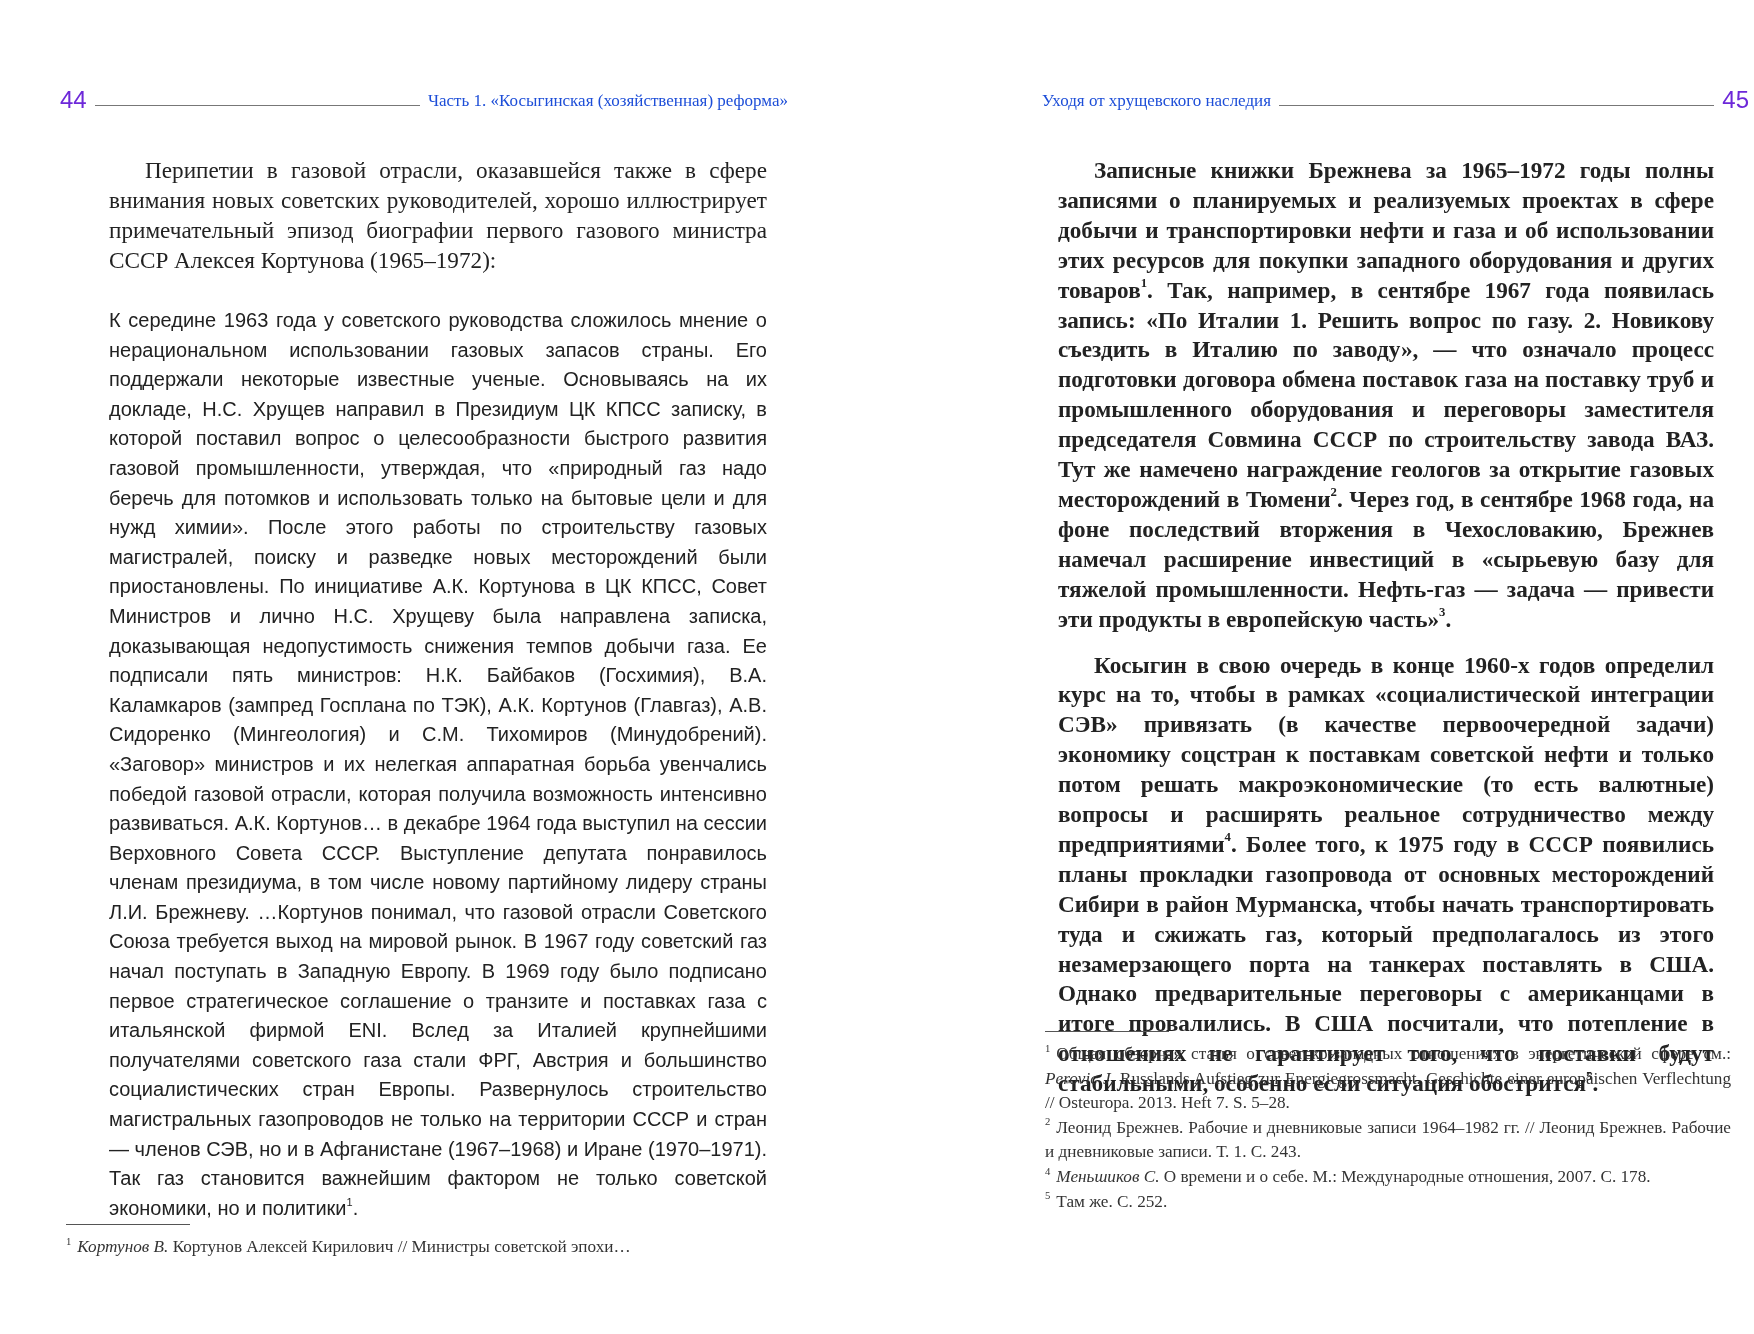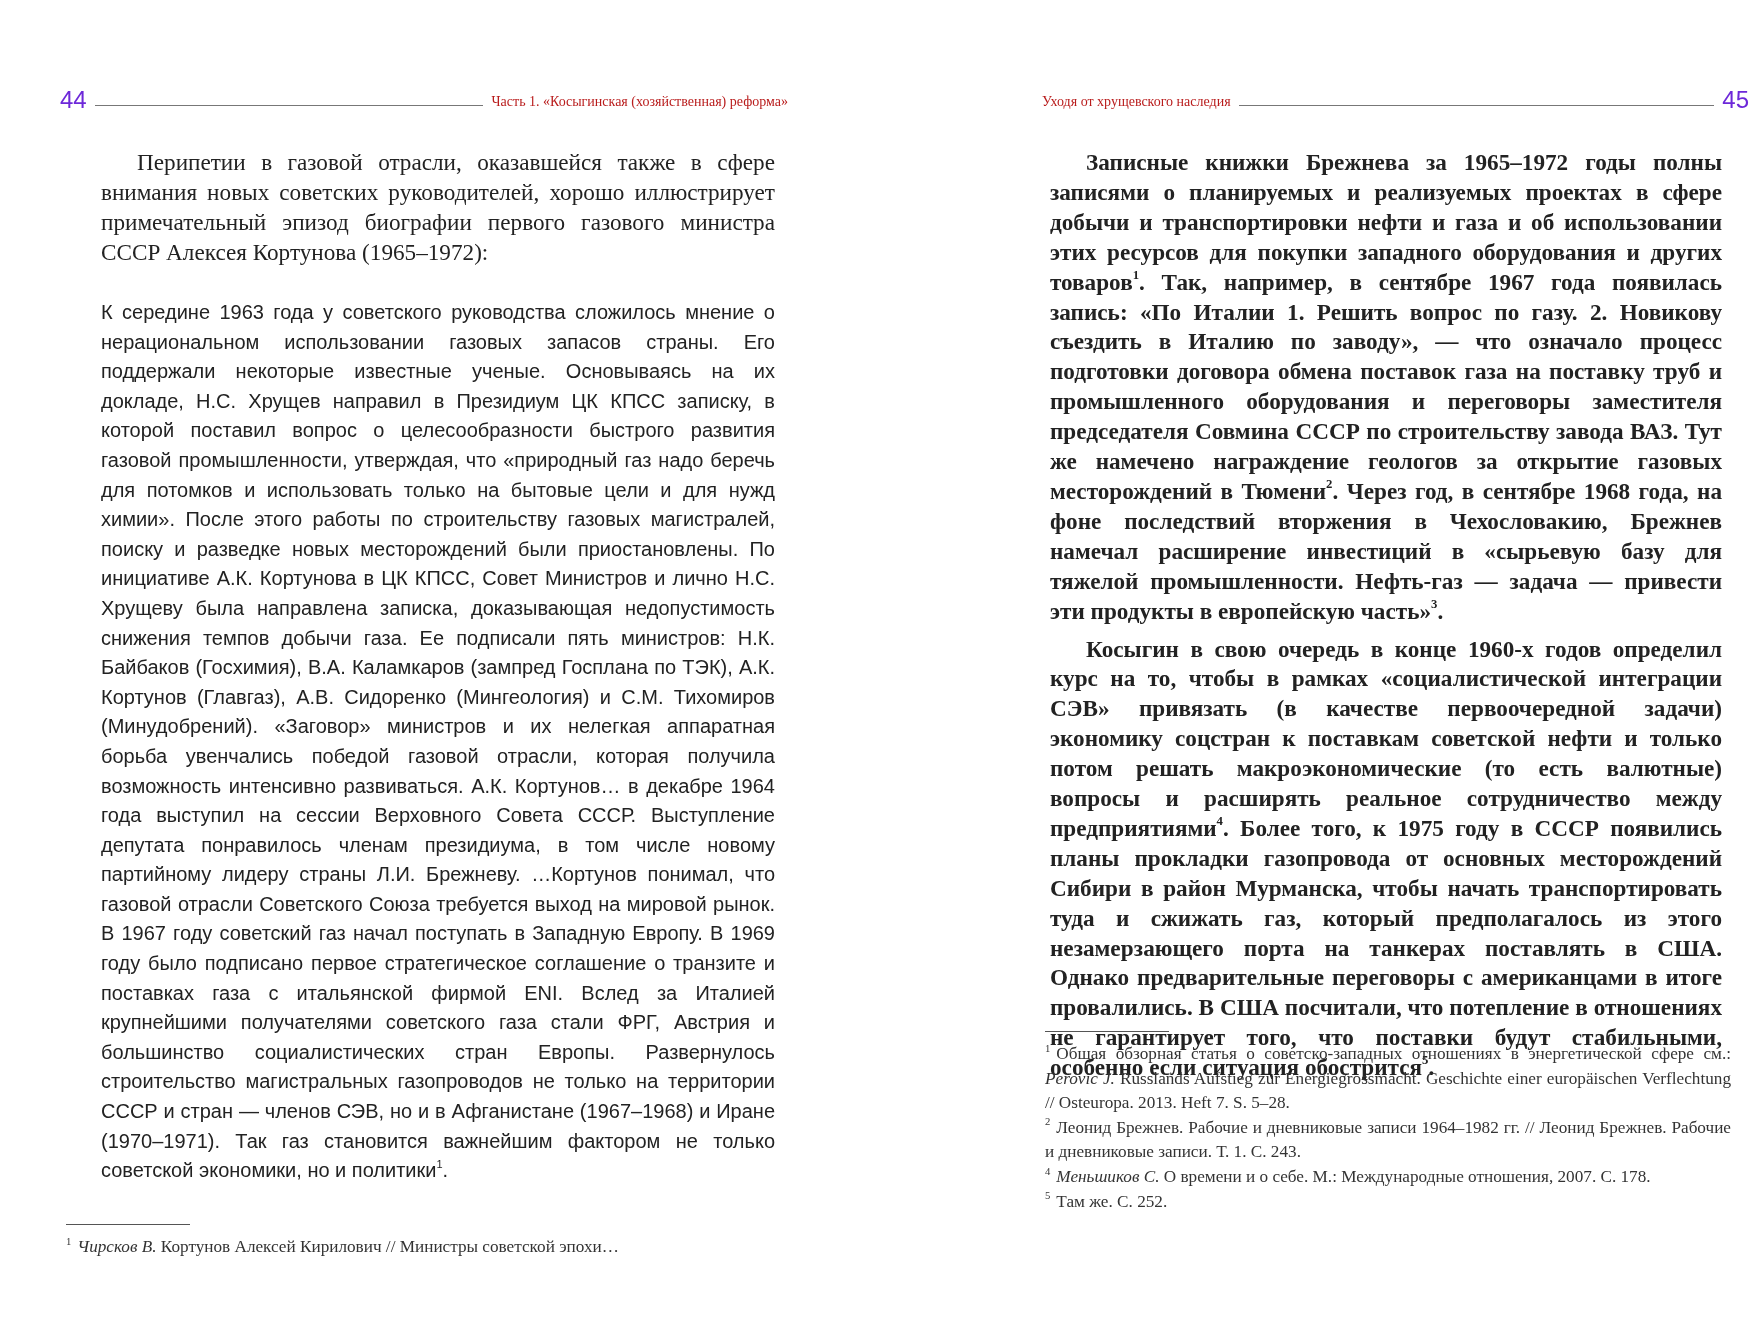--- a/index.html
+++ b/index.html
@@ -8,28 +8,28 @@
     font-family: "DejaVu Serif", "Liberation Serif", serif; color: #222;
   }
   .page { position: absolute; top: 0; height: 1334px; }
   .page-left { left: 0; width: 877px; }
   .page-right { left: 919px; width: 877px; }
 
   .running-head { position: absolute; top: 84px; height: 28px; display: flex; align-items: flex-end; }
   .page-left .running-head { left: 60px; width: 728px; }
   .page-right .running-head { left: 127px; width: 830px; }
   .folio { font-family: Liberation Sans, sans-serif; font-size: 24px; color: #6d28d9; line-height: 1; }
-  .rh-title { font-family: "Liberation Serif", serif; font-size: 14px; color: #b91c1c; white-space: nowrap; line-height: 1; padding-bottom: 3px; }
+  .rh-title { font-family: "Liberation Serif", serif; font-size: 17px; color: #1d4ed8; white-space: nowrap; line-height: 1; padding-bottom: 3px; }
   .rh-rule { flex: 1; border-bottom: 1.3px solid #777; margin: 0 8px 6px 8px; }
 
   .body-block { position: absolute; }
   .page-left .body-block { left: 93px; width: 690px; }
   .page-right .body-block { left: 123px; width: 688px; }
 
-  p { margin: 8px; text-align: justify; text-align-last: left; hyphens: manual; }
+  p { margin: 16px; text-align: justify; text-align-last: left; hyphens: manual; }
   .main p { font-family: "Liberation Serif", serif; font-size: 23.2px; line-height: 29.9px; text-indent: 36px; }
   .quote p { font-family: Liberation Sans, sans-serif; font-size: 20px; line-height: 29.6px; text-indent: 0; }
   .page-left .quote { left: 93px; width: 690px; }
 
   sup { font-size: 0.55em; line-height: 0; vertical-align: 0.85em; }
 
   .fn-rule { position: absolute; width: 124px; border-top: 1.3px solid #555; }
   .footnotes { position: absolute; font-family: "Liberation Serif", serif; font-size: 17.2px; line-height: 24.6px; color: #333; }
   .footnotes .fn { text-align: justify; text-align-last: left; }
   .fn-num { font-size: 0.62em; vertical-align: 0.7em; line-height: 0; margin-right: 6px; }
@@ -49,21 +49,21 @@
     <p>Перипетии в газовой отрасли, оказавшейся также в сфере внимания новых советских руководителей, хорошо иллюстрирует примечательный эпизод биографии первого газового министра СССР Алексея Кортунова (1965–1972):</p>
   </div>
 
   <div class="body-block quote" style="top:290px;">
     <p><span>К середине 1963 года у советского руководства сложилось мнение о нерациональном использовании газовых запасов страны. Его поддержали некоторые известные ученые. Основываясь на их докладе, Н.С. Хрущев направил в Президиум ЦК КПСС записку, в которой поставил вопрос о целесообразности быстрого развития газовой промышленности, утверждая, что «природный газ надо беречь для потомков и использовать только на бытовые цели и для нужд химии». После этого работы по строительству газовых магистралей, поиску и разведке новых месторождений были приостановлены. По инициативе А.К. Кортунова в ЦК КПСС, Совет Министров и лично Н.С. Хрущеву была направлена записка, доказывающая недопустимость снижения темпов добычи газа. Ее подписали пять министров: Н.К. Байбаков (Госхимия), В.А. Каламкаров (зампред Госплана по ТЭК), А.К. Кортунов (Главгаз), А.В. Сидоренко (Мингеология) и С.М. Тихомиров (Минудобрений). «Заговор» министров и их нелегкая аппаратная борьба увенчались победой газовой отрасли, которая получила возможность интенсивно развиваться. А.К. Кортунов… в декабре 1964 года выступил на сессии Верховного Совета СССР. Выступление депутата понравилось членам президиума, в том числе новому партийному лидеру страны Л.И. Брежневу. …Кортунов понимал, что газовой отрасли Советского Союза требуется выход на мировой рынок. В 1967 году советский газ начал поступать в Западную Европу. В 1969 году было подписано первое стратегическое соглашение о транзите и поставках газа с итальянской фирмой ENI. Вслед за Италией крупнейшими получателями советского газа стали ФРГ, Австрия и большинство социалистических стран Европы. Развернулось строительство магистральных газопроводов не только на территории СССР и стран — членов СЭВ, но и в Афганистане (1967–1968) и Иране (1970–1971). Так газ становится важнейшим фактором не только советской экономики, но и политики</span><sup>1</sup><span>.</span></p>
   </div>
 
   <div class="fn-rule" style="left:66px; top:1224px;"></div>
   <div class="footnotes" style="left:66px; top:1235px; width:700px;">
     <div class="fn">
-      <span class="fn-num">1</span><em>Чирсков В.</em><span> Кортунов Алексей Кирилович // Министры советской эпохи…</span>
+      <span class="fn-num">1</span><em>Кортунов В.</em><span> Кортунов Алексей Кирилович // Министры советской эпохи…</span>
     </div>
   </div>
 </div>
 
 <div class="page page-right">
   <div class="running-head" style="left:123px; width:707px;">
     <span class="rh-title">Уходя от хрущевского наследия</span>
     <span class="rh-rule"></span>
     <span class="folio">45</span>
   </div>

